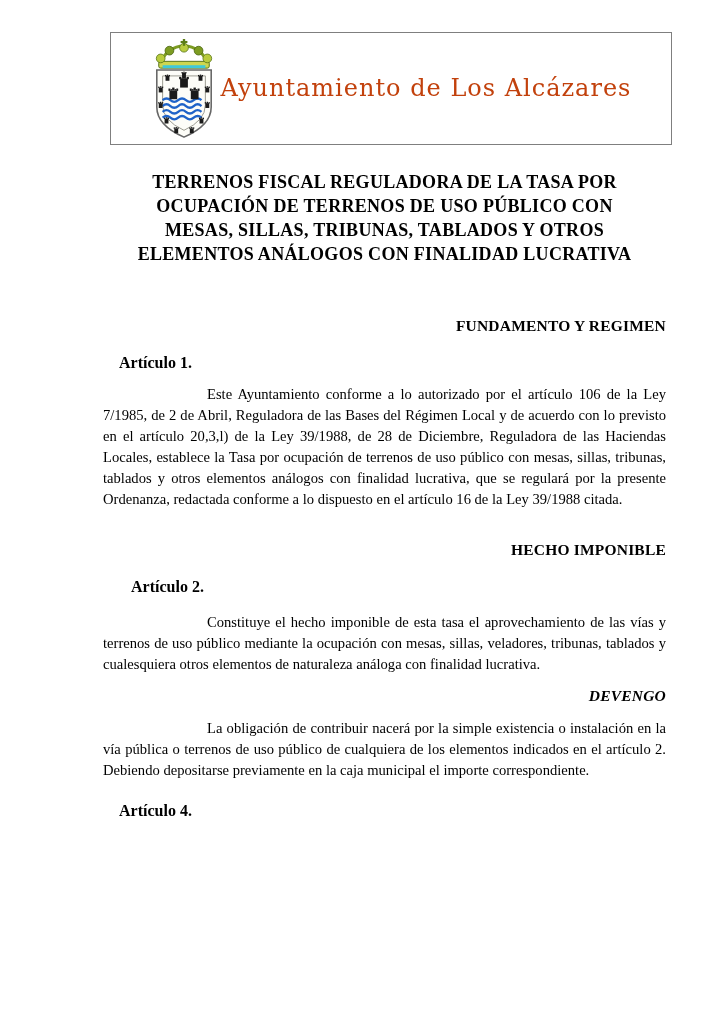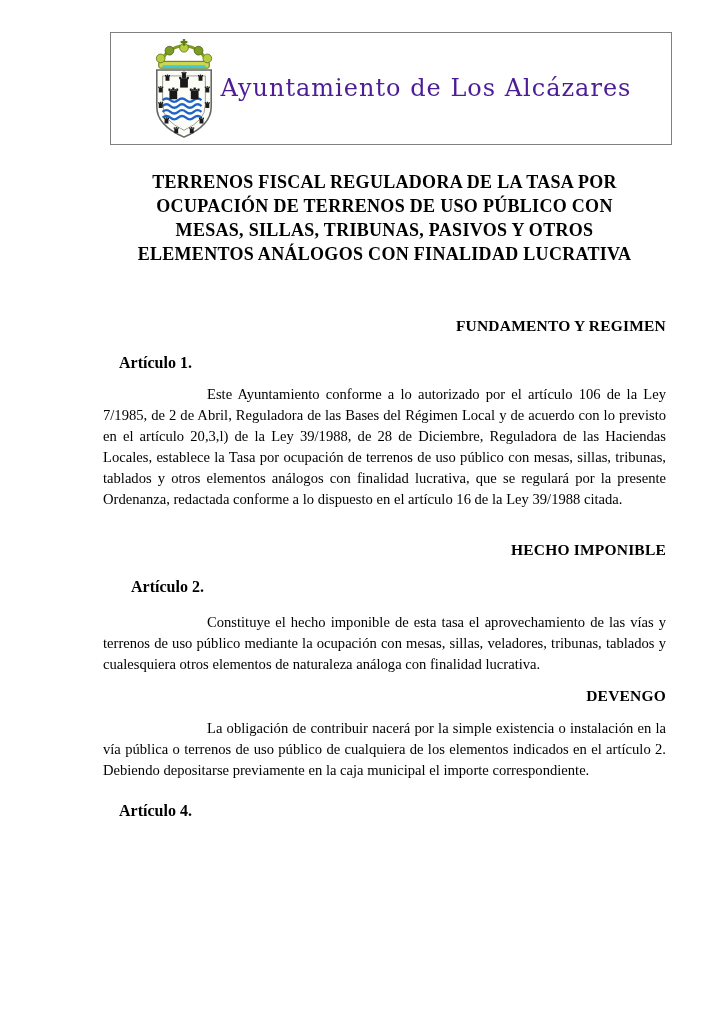--- a/index.html
+++ b/index.html
@@ -28,21 +28,21 @@
   }
   .org-name{
     position:absolute;
     left:0;right:0;top:50%;
     transform:translateY(-54%);
     padding-left:70px;
     text-align:center;
     font-family:"DejaVu Serif", serif;
     font-size:24px;
     letter-spacing:1px;
-    color:#4c1d95;
+    color:#c2410c;
     white-space:nowrap;
   }
 
   
   .doc{
     position:absolute;
     left:103px;top:170px;
     width:563px;
   }
   .doc-title{
@@ -67,21 +67,21 @@
   }
   .para{
     font-size:14.6px;
     line-height:21px;
     text-align:justify;
     text-indent:104px;
   }
   
   .s1 .sec-heading{margin-top:52px;}
   .s2 .sec-heading{margin-top:32px;}
-  .s3 .sec-heading{margin-top:13px;}
+  .s3 .sec-heading{margin-top:13px;font-style:italic;}
   .s4 .sec-heading{margin-top:11px;}
   .s1 .article-label{margin-top:20px;}
   .s2 .article-label{margin-top:20px;margin-left:28px;}
   .s3 .article-label{margin-top:22px;}
   .s4 .article-label{margin-top:21px;}
   .s1 .para{margin-top:13px;}
   .s2 .para{margin-top:17px;}
   .s3 .para{margin-top:14px;}
   .para:empty{display:none;}
 </style>
@@ -152,21 +152,21 @@
       </svg>
     </span>
     <div class="org-name">Ayuntamiento de Los Alcázares</div>
   </div>
 
   <div class="doc">
 
     <div class="doc-title">
       <div>TERRENOS FISCAL REGULADORA DE LA TASA POR</div>
       <div>OCUPACIÓN DE TERRENOS DE USO PÚBLICO CON</div>
-      <div>MESAS, SILLAS, TRIBUNAS, PASIVOS Y OTROS</div>
+      <div>MESAS, SILLAS, TRIBUNAS, TABLADOS Y OTROS</div>
       <div>ELEMENTOS ANÁLOGOS CON FINALIDAD LUCRATIVA</div>
     </div>
 
     <div class="section s1">
       <div class="sec-heading">FUNDAMENTO Y REGIMEN</div>
       <div class="article-label">Artículo 1.</div>
       <div class="para">Este Ayuntamiento conforme a lo autorizado por el artículo 106 de la Ley 7/1985, de 2 de Abril, Reguladora de las Bases del Régimen Local y de acuerdo con lo previsto en el artículo 20,3,l) de la Ley 39/1988, de 28 de Diciembre, Reguladora de las Haciendas Locales, establece la Tasa por ocupación de terrenos de uso público con mesas, sillas, tribunas, tablados y otros elementos análogos con finalidad lucrativa, que se regulará por la presente Ordenanza, redactada conforme a lo dispuesto en el artículo 16 de la Ley 39/1988 citada.</div>
     </div>
 
     <div class="section s2">

